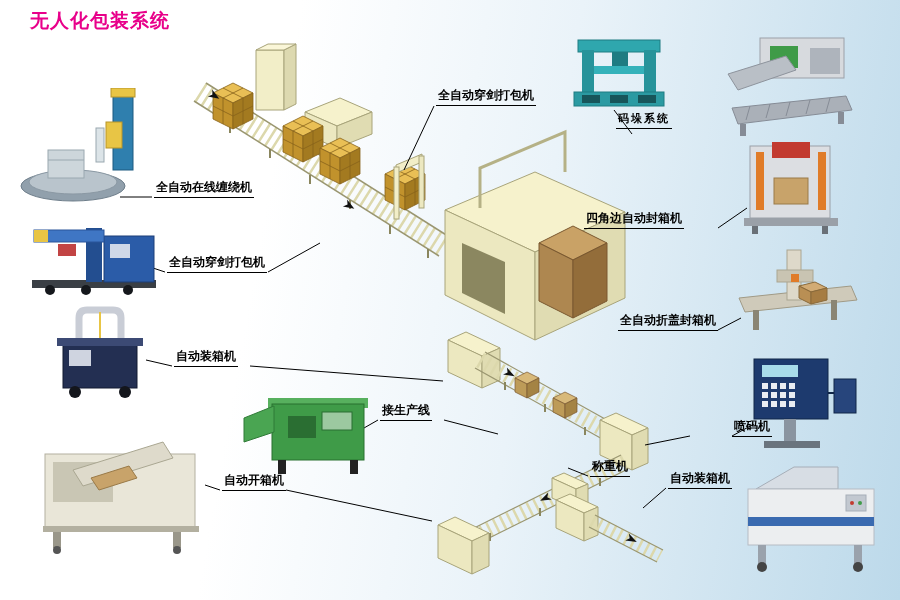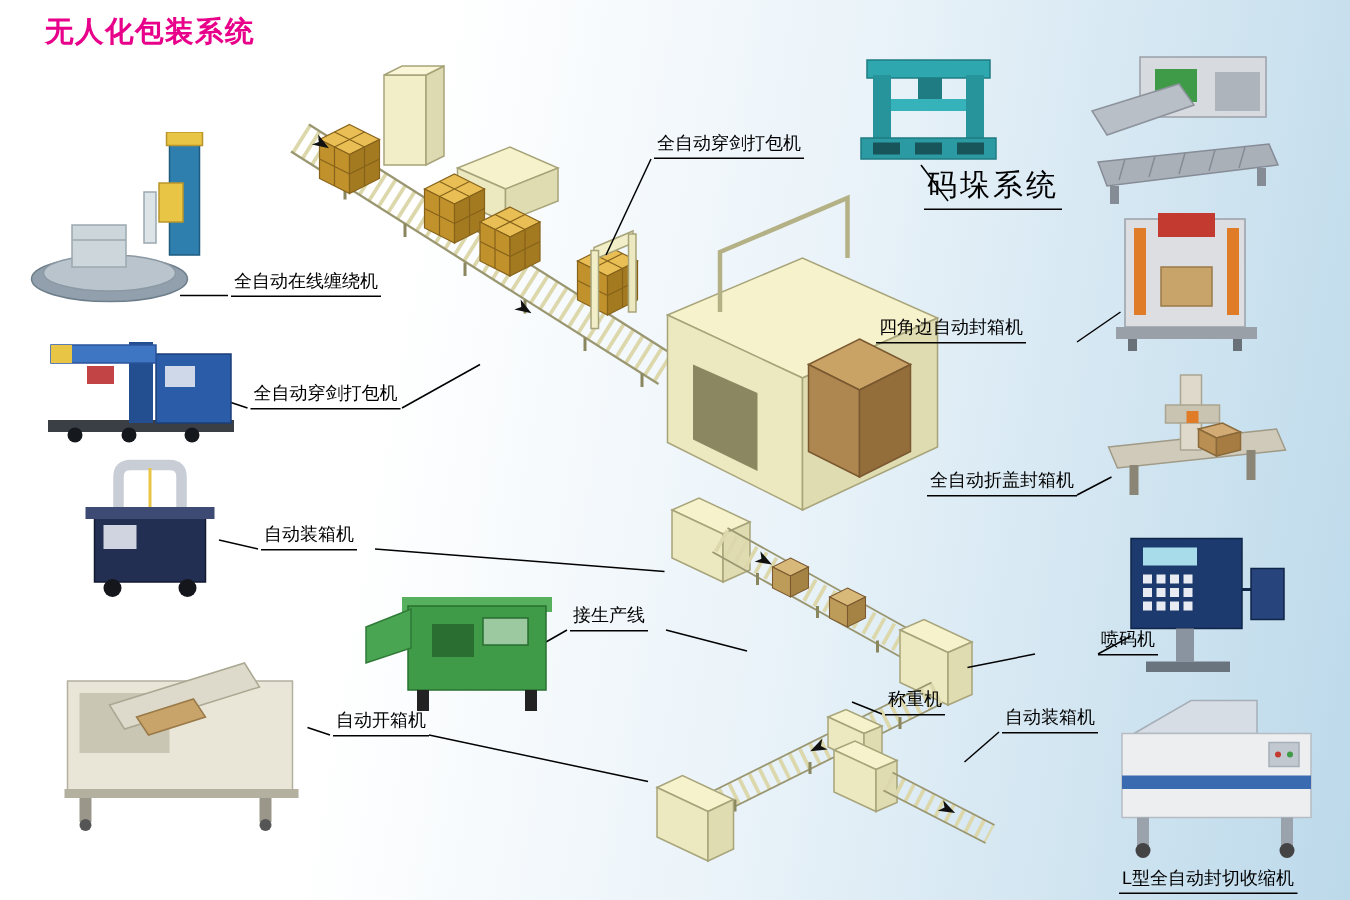--- a/index.html
+++ b/index.html
@@ -5,23 +5,23 @@
   *{margin:0;padding:0;box-sizing:border-box}
   html,body{width:900px;height:600px;overflow:hidden;
     font-family:"Liberation Sans","DejaVu Sans",sans-serif}
   .canvas{position:relative;width:900px;height:600px;
     background:linear-gradient(100deg,#ffffff 30%,#eaf3f9 58%,#bcd9ea 100%)}
   .title{position:absolute;left:30px;top:8px;font-size:19px;font-weight:bold;
     color:#e8008a;letter-spacing:1px}
   .scene{position:absolute;left:0;top:0;width:900px;height:600px}
   .photo{position:absolute}
   .photo svg{display:block;width:100%;height:100%}
-  .lbl{position:absolute;font-size:12px;font-weight:normal;color:#000;
+  .lbl{position:absolute;font-size:12px;font-weight:bold;color:#000;
     border-bottom:1px solid #000;padding:0 2px 3px 2px;white-space:nowrap;line-height:1.2}
-  #lbl-maduo{font-size:20px;letter-spacing:2px}
+  #lbl-maduo{font-size:11px;letter-spacing:2px}
   .watermark{position:absolute;left:28px;top:574px;font-size:17px;color:#c8c8c8;
     letter-spacing:3px;font-weight:bold}
   
   #lbl-chuanjian{left:436px;top:88px}
   #lbl-maduo{left:616px;top:112px}
   #lbl-chanrao{left:154px;top:180px}
   #lbl-sijiaobian{left:584px;top:211px}
   #lbl-shuiping{left:167px;top:255px}
   #lbl-zhegai{left:618px;top:313px}
   #lbl-jingzi{left:174px;top:349px}
@@ -366,15 +366,14 @@
   <div class="lbl" id="lbl-chanrao">全自动在线缠绕机</div>
   <div class="lbl" id="lbl-sijiaobian">四角边自动封箱机</div>
   <div class="lbl" id="lbl-shuiping">全自动穿剑打包机</div>
   <div class="lbl" id="lbl-zhegai">全自动折盖封箱机</div>
   <div class="lbl" id="lbl-jingzi">自动装箱机</div>
   <div class="lbl" id="lbl-zhuangxiang">接生产线</div>
   <div class="lbl" id="lbl-penma">喷码机</div>
   <div class="lbl" id="lbl-kaixiang">自动开箱机</div>
   <div class="lbl" id="lbl-chengzhong">称重机</div>
   <div class="lbl" id="lbl-jiesheng">自动装箱机</div>
-  <div class="lbl" id="lbl-lxing">L型全自动封切收缩机</div>
 
 </div>
 
 </body></html>

